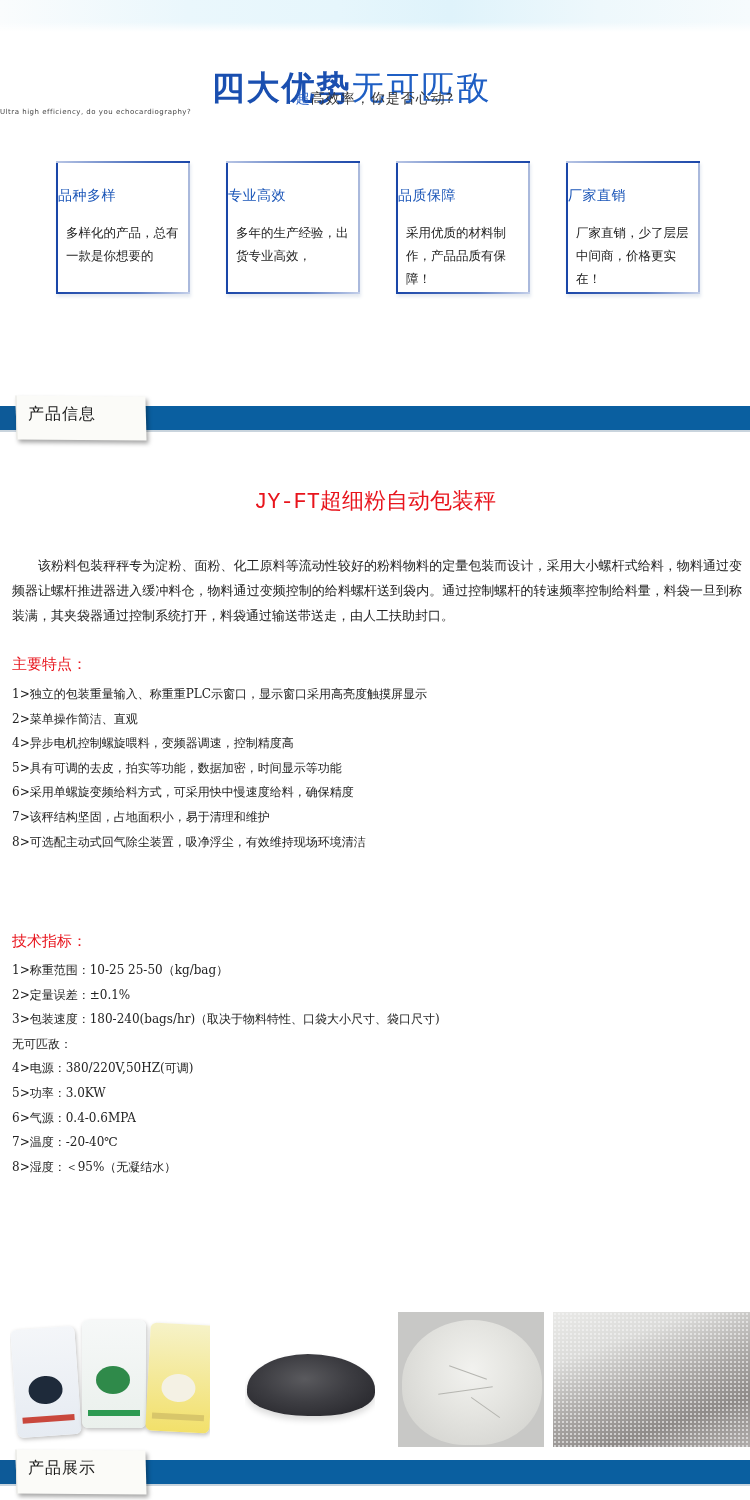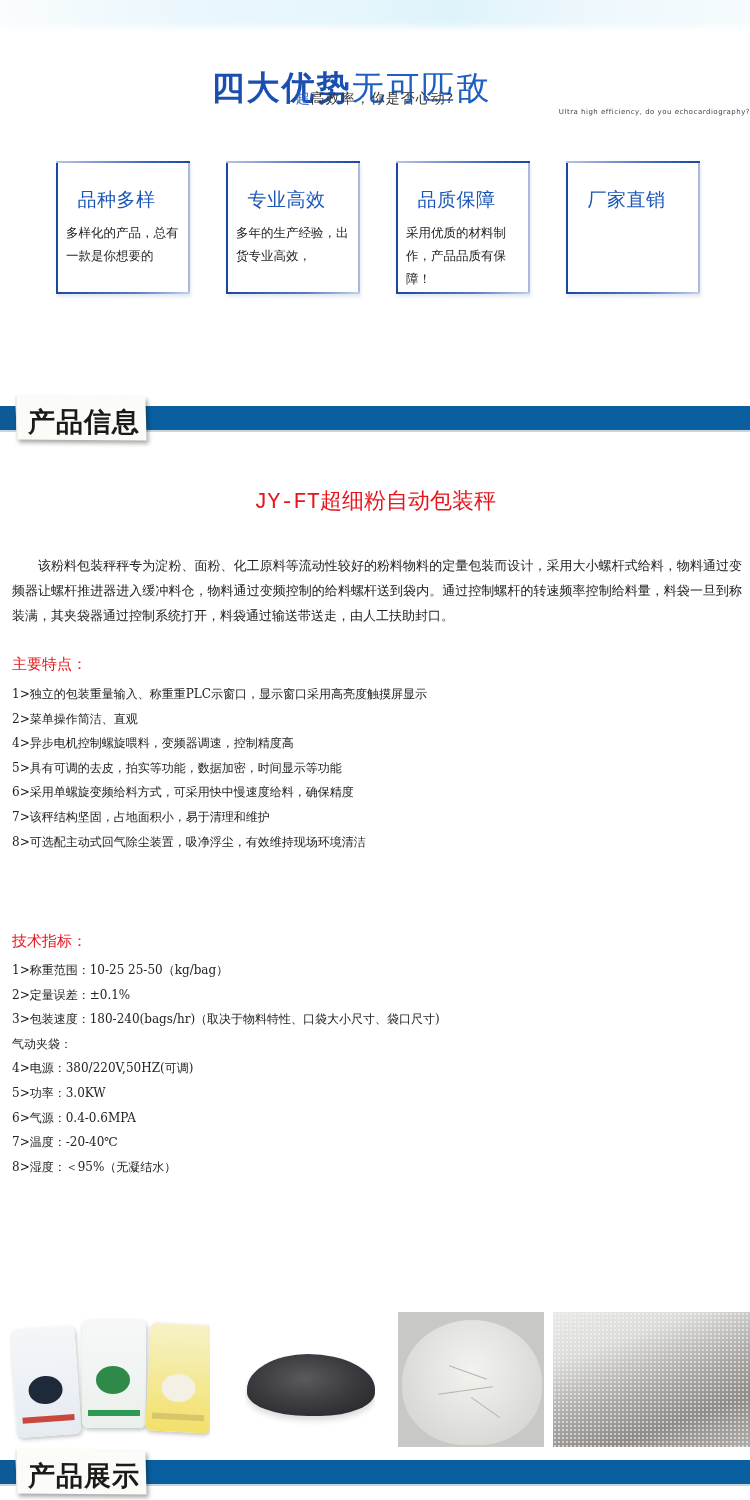--- a/index.html
+++ b/index.html
@@ -22,42 +22,42 @@
     margin-top: 20px;
   }
   .hero-title .bold { font-weight: bold; color: #1a4fb0; }
   .hero-title .light { color: #1f5fc4; }
   .hero-sub {
     position: absolute; left: 0; width: 750px; top: 90px; text-align: center;
     font-size: 14px; color: #333; letter-spacing: 1px;
   }
   .hero-sub .first { color: #2c64c8; }
   .hero-en {
-    position: absolute; left: 0; width: 750px; top: 108px; text-align: right;
+    position: absolute; left: 0; width: 750px; top: 108px; text-align: left;
     font-size: 7px; color: #444; letter-spacing: 0.5px;
   }
 
   .card {
     position: absolute; top: 161px; width: 134px; height: 133px;
     border: 2px solid #1a46a8;
     border-right-color: #aab9dc; border-bottom-color: #2a55b0;
     background: #fff;
     box-shadow: 1px 3px 3px rgba(150,170,200,0.25);
   }
   .card::before {
     content: ""; position: absolute; left: -2px; right: -2px; bottom: -2px; height: 2px;
     background: linear-gradient(90deg, #1a46a8 0%, #5b7cc4 60%, #c5d0ea 100%);
   }
   .card::after {
     content: ""; position: absolute; left: -2px; right: -2px; top: -2px; height: 2px;
     background: linear-gradient(90deg, #b9c6e5 0%, #3b62b8 70%, #1a46a8 100%);
   }
   .card-title {
-    position: absolute; left: 0; right: 13px; top: 24px; text-align: center;
-    font-size: 19px; color: #1b56b8; letter-spacing: 0.5px;
+    position: absolute; left: 0; right: 13px; top: 24px; 
+    font-size: 14px; color: #1b56b8; letter-spacing: 0.5px;
   }
   .card-desc {
     position: absolute; left: 8px; right: 6px; top: 58px;
     font-size: 12.5px; line-height: 23px; color: #222;
   }
 
   .section-banner {
     position: absolute; left: 0; width: 750px; height: 48px;
   }
   .section-banner .bar {
@@ -70,22 +70,22 @@
   }
   .section-banner .tag {
     position: absolute; left: 16px; top: 2px; width: 130px; height: 44px;
     background: #fbfbf8;
     transform: skewY(2deg) rotate(-1.5deg);
     box-shadow: 2px 3px 4px rgba(0,0,0,0.35);
     border-left: 1px solid #e4e4e0;
   }
   .section-banner .tag-text {
     position: absolute; left: 28px; top: 10px;
-    font-family: "DejaVu Serif", serif; font-weight: bold;
-    font-size: 27px; color: #1a1a1a; letter-spacing: 1px;
+    font-family: "DejaVu Serif", serif; font-weight: normal;
+    font-size: 16px; color: #1a1a1a; letter-spacing: 1px;
   }
 
   .product-title {
     position: absolute; left: 0; width: 750px; top: 486px; text-align: center;
     font-family: Liberation Mono, monospace;
     font-size: 22px; color: #e8141c; letter-spacing: 0px;
   }
 
   .intro {
     position: absolute; left: 12px; width: 730px; top: 553px;
@@ -164,20 +164,21 @@
 <div class="card" style="left:226px;">
   <div class="card-title">专业高效</div>
   <div class="card-desc">多年的生产经验，出货专业高效，</div>
 </div>
 <div class="card" style="left:396px;">
   <div class="card-title">品质保障</div>
   <div class="card-desc">采用优质的材料制作，产品品质有保障！</div>
 </div>
 <div class="card" style="left:566px;">
   <div class="card-title">厂家直销</div>
+  <div class="card-desc">厂家直销，少了层层中间商，价格更实在！</div>
 </div>
 
 <div class="section-banner" style="top:394px;">
   <div class="bar"></div>
   <div class="tag"></div>
   <div class="tag-text">产品信息</div>
 </div>
 
 <div class="product-title">JY-FT超细粉自动包装秤</div>
 
@@ -192,21 +193,21 @@
   <li>6&gt;采用单螺旋变频给料方式，可采用快中慢速度给料，确保精度</li>
   <li>7&gt;该秤结构坚固，占地面积小，易于清理和维护</li>
   <li>8&gt;可选配主动式回气除尘装置，吸净浮尘，有效维持现场环境清洁</li>
 </ul>
 
 <div class="sec-head" style="top:932px;">技术指标：</div>
 <ul class="list" style="top:958px;">
   <li>1&gt;称重范围：10-25   25-50（kg/bag）</li>
   <li>2&gt;定量误差：±0.1%</li>
   <li>3&gt;包装速度：180-240(bags/hr)（取决于物料特性、口袋大小尺寸、袋口尺寸)</li>
-  <li>气动夹袋：</li>
+  <li>无可匹敌：</li>
   <li>4&gt;电源：380/220V,50HZ(可调)</li>
   <li>5&gt;功率：3.0KW</li>
   <li>6&gt;气源：0.4-0.6MPA</li>
   <li>7&gt;温度：-20-40℃</li>
   <li>8&gt;湿度：＜95%（无凝结水）</li>
 </ul>
 
 <div class="gallery-img bags">
   <div class="bag" style="left:4px; top:16px; background:linear-gradient(180deg,#f4f6f9,#e6ebf2); transform:rotate(-4deg);">
     <div class="emblem" style="top:48px; background:#1e2a3a;"></div>

